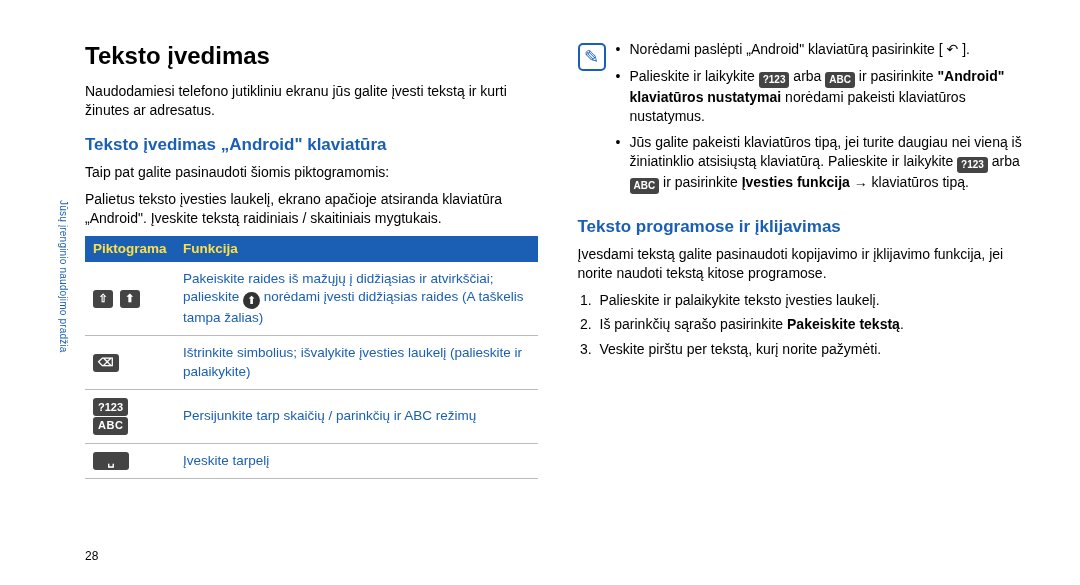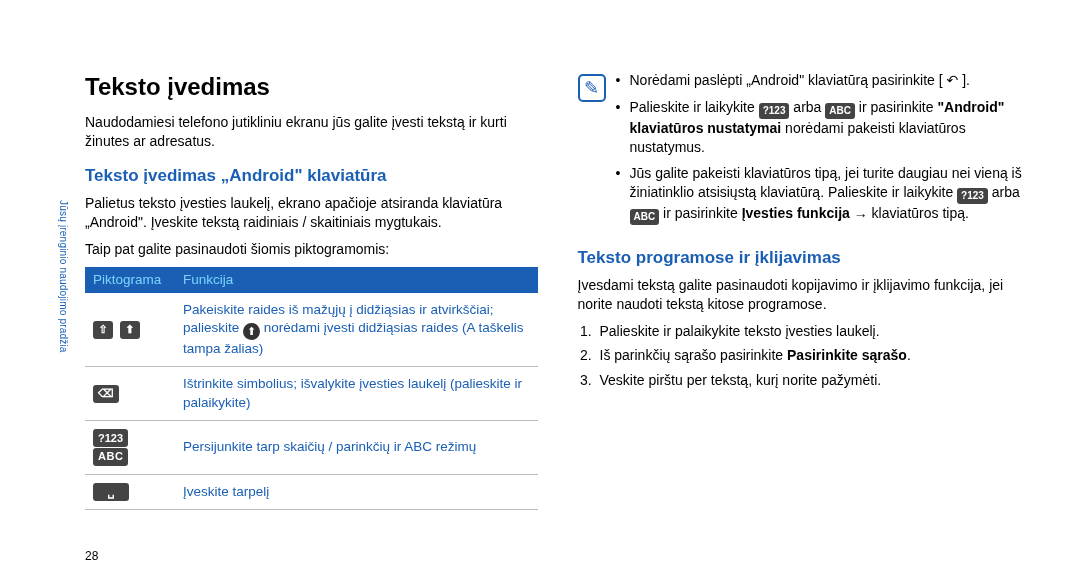--- a/index.html
+++ b/index.html
@@ -23,21 +23,20 @@
     top: 200px;
     writing-mode: vertical-rl;
     font-size: 10px;
     color: #1a5fb4;
     letter-spacing: 0.2px;
   }
   .col {
     flex: 1;
     font-size: 14px;
     line-height: 1.35;
-    margin-top: 31px;
   }
   h1 {
     font-size: 24px;
     font-weight: bold;
     margin-bottom: 10px;
   }
   h2 {
     font-size: 17px;
     font-weight: bold;
     color: #1a5fb4;
@@ -45,24 +44,24 @@
   }
   p { margin-bottom: 8px; }
   table {
     width: 100%;
     border-collapse: collapse;
     margin-top: 6px;
     font-size: 13.5px;
   }
   th {
     background: #1a5fb4;
-    color: #7dd3fc;
+    color: #fde047;
     text-align: left;
     padding: 4px 8px;
-    font-weight: normal;
+    font-weight: bold;
   }
   td {
     padding: 8px 8px;
     border-bottom: 1px solid #bbb;
     vertical-align: middle;
     color: #1a5fb4;
   }
   td.icon-cell { color: #000; white-space: nowrap; width: 90px; }
   .icon {
     display: inline-flex;
@@ -154,22 +153,22 @@
 <body>
 
 <div class="side-tab">Jūsų įrenginio naudojimo pradžia</div>
 
 <div class="page">
 
   <div class="col">
     <h1>Teksto įvedimas</h1>
     <p>Naudodamiesi telefono jutikliniu ekranu jūs galite įvesti tekstą ir kurti žinutes ar adresatus.</p>
     <h2>Teksto įvedimas „Android" klaviatūra</h2>
+    <p>Taip pat galite pasinaudoti šiomis piktogramomis:</p>
     <p>Palietus teksto įvesties laukelį, ekrano apačioje atsiranda klaviatūra „Android". Įveskite tekstą raidiniais / skaitiniais mygtukais.</p>
-    <p>Taip pat galite pasinaudoti šiomis piktogramomis:</p>
 
     <table>
       <tbody>
           <tr>
         <th>Piktograma</th>
         <th>Funkcija</th>
       </tr>
       <tr>
         <td class="icon-cell">
           <span class="icon icon-shift">⇧</span>
@@ -216,21 +215,21 @@
           <span>Jūs galite pakeisti klaviatūros tipą, jei turite daugiau nei vieną iš žiniatinklio atsisiųstą klaviatūrą. Palieskite ir laikykite </span><span class="inline-icon">?123</span><span> arba </span><span class="inline-icon">ABC</span><span> ir pasirinkite </span><b>Įvesties funkcija</b><span> → klaviatūros tipą.</span>
         </li>
       </ul>
     </div>
 
     <h2>Teksto programose ir įklijavimas</h2>
     <p>Įvesdami tekstą galite pasinaudoti kopijavimo ir įklijavimo funkcija, jei norite naudoti tekstą kitose programose.</p>
     <ol>
       <li>Palieskite ir palaikykite teksto įvesties laukelį.</li>
       <li>
-        <span>Iš parinkčių sąrašo pasirinkite </span><b>Pasirinkite sąrašo</b><span>.</span>
+        <span>Iš parinkčių sąrašo pasirinkite </span><b>Pakeiskite tekstą</b><span>.</span>
       </li>
       <li>Veskite pirštu per tekstą, kurį norite pažymėti.</li>
     </ol>
   </div>
 
 </div>
 
 <div class="page-num">28</div>
 
 </body></html>

